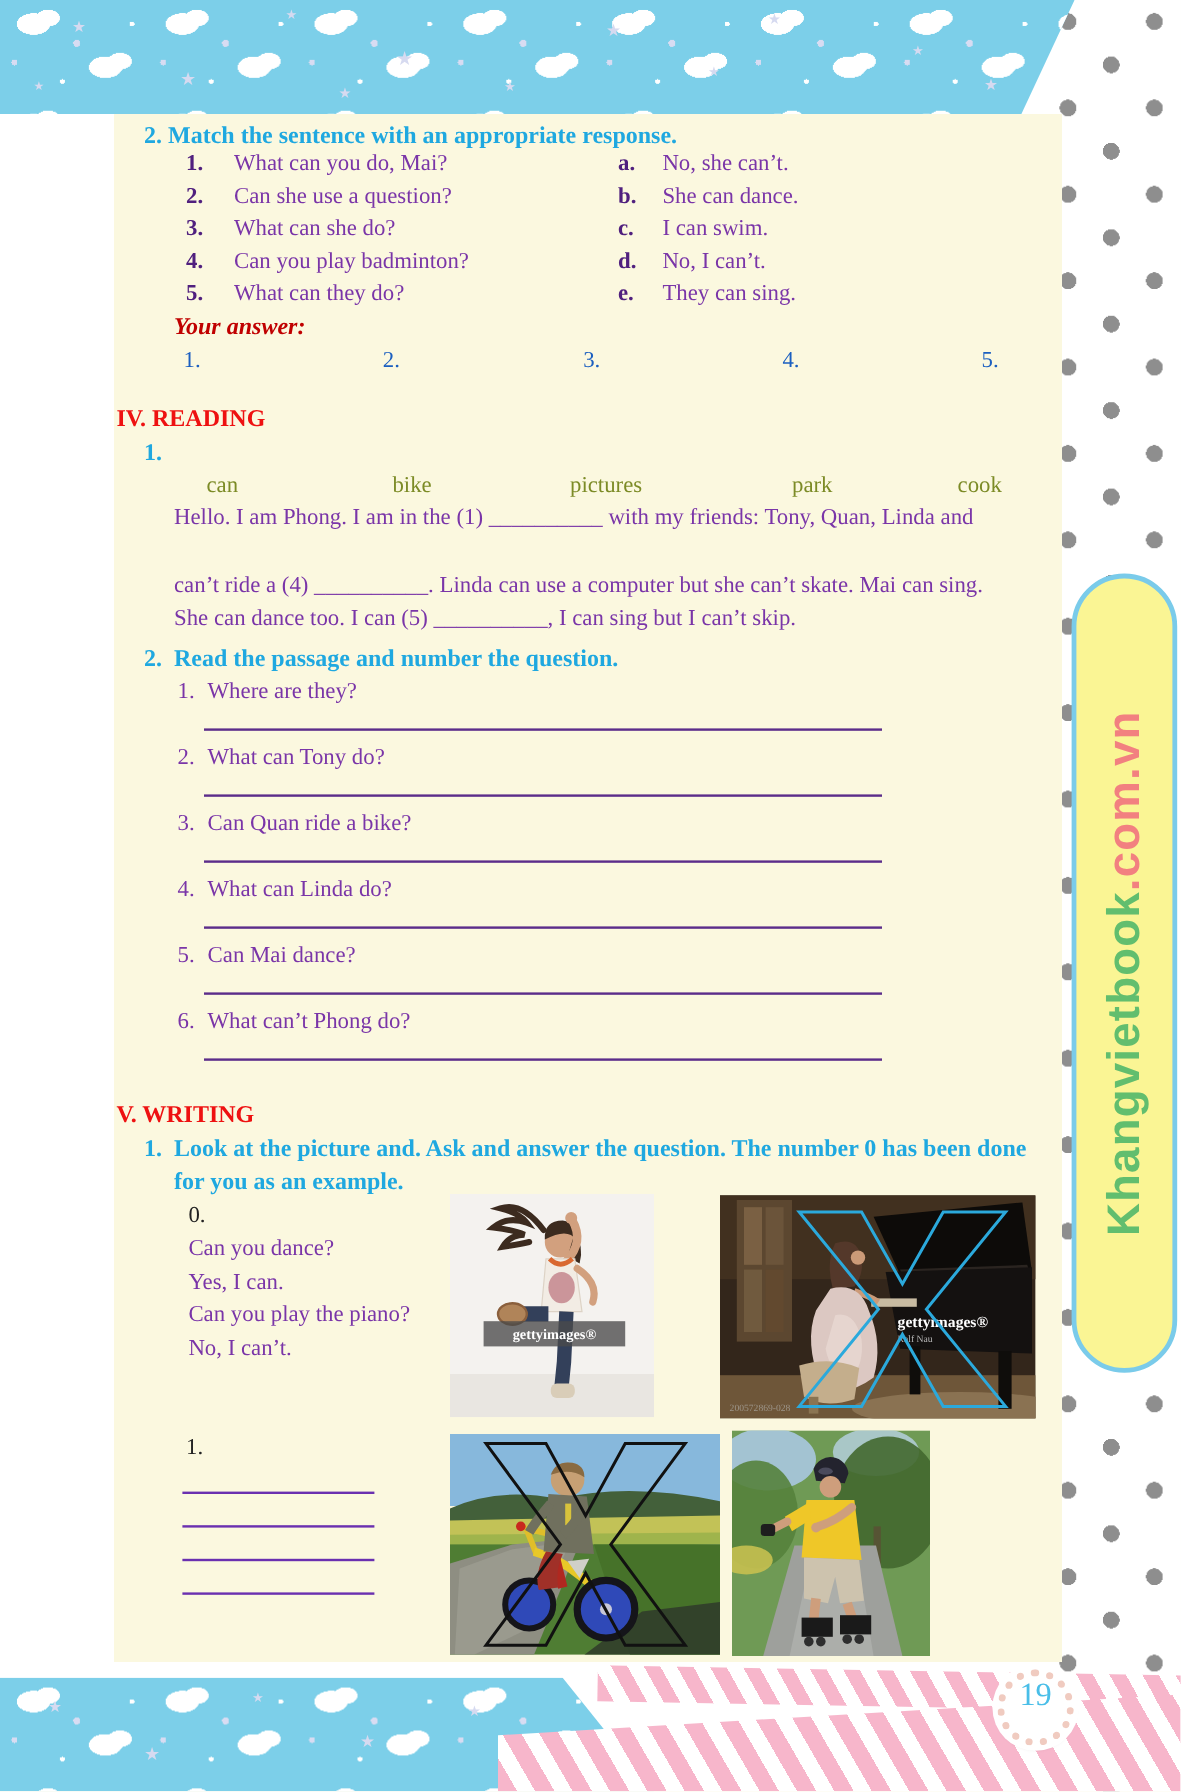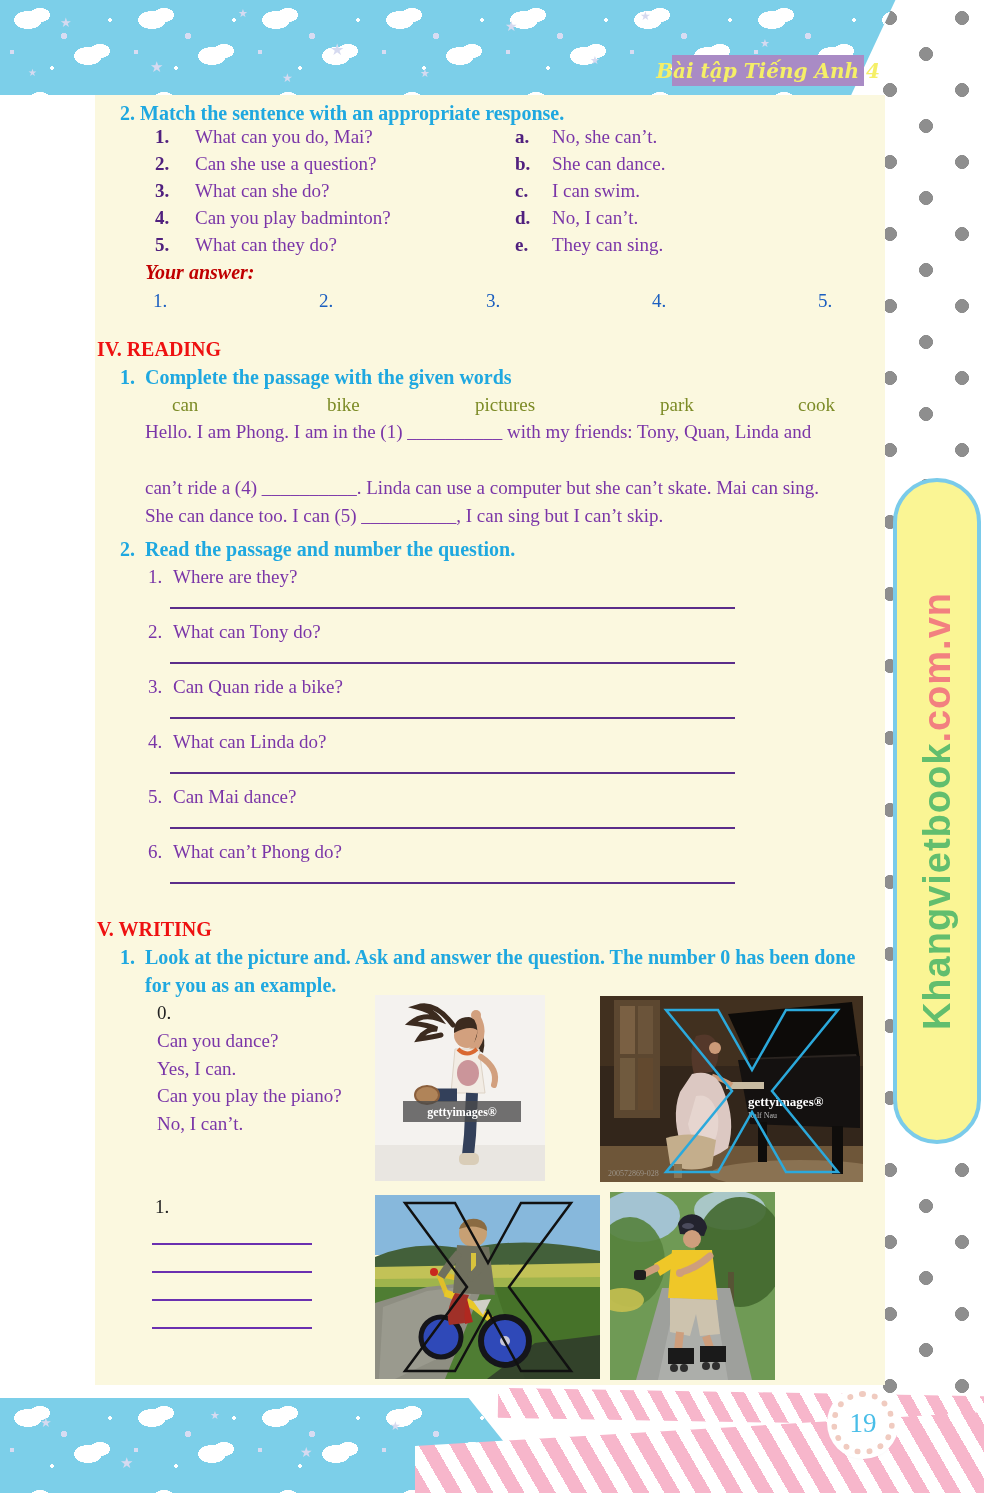--- a/index.html
+++ b/index.html
@@ -75,21 +75,21 @@
   }
   .pink-b {
     position:absolute; left:415px; top:1412px; width:569px; height:81px; z-index:3;
     background:repeating-linear-gradient(60deg, #F7B6CB 0 14px, #ffffff 14px 27px);
     clip-path:polygon(0 42%, 100% 0, 100% 100%, 0 100%);
   }
   .page-badge {
     position:absolute; left:831px; top:1391px; width:64px; height:64px; z-index:5;
     border-radius:50%; background:#ffffff; border:6px dotted #F0CBC0;
     box-shadow:0 0 0 4px #ffffff, 0 2px 4px rgba(0,0,0,0.15);
-    display:flex; align-items:center; justify-content:center;
+    display:flex; justify-content:center;
   }
   .page-badge span { color:#49BEE8; font-size:27px; }
 
   .side-banner {
     position:absolute; left:893px; top:478px; width:88px; height:666px; z-index:5;
     background:#FAF594; border:4px solid #7ACBEA; border-radius:46px;
     display:flex; align-items:center; justify-content:center;
   }
   .side-banner .txt {
     writing-mode:vertical-rl; transform:rotate(180deg);
@@ -114,23 +114,20 @@
     <span class="star" style="left:420px;top:68px;font-size:11px">★</span>
     <span class="star" style="left:505px;top:20px;font-size:14px">★</span>
     <span class="star" style="left:590px;top:55px;font-size:11px">★</span>
     <span class="star" style="left:640px;top:10px;font-size:12px">★</span>
     <span class="star" style="left:760px;top:38px;font-size:11px">★</span>
     <span class="star" style="left:820px;top:64px;font-size:13px">★</span>
     <span class="star" style="left:28px;top:68px;font-size:10px">★</span>
     <span class="star" style="left:282px;top:72px;font-size:12px">★</span>
   </div>
 
-  <div class="title-badge">
-    <span>Bài tập Tiếng Anh 4</span>
-  </div>
 
   <div class="content">
 
     <div class="abs h-blue" style="left:25px;top:7px"><span>2.</span>&nbsp;<span>Match the sentence with an appropriate response.</span></div>
 
     <span class="abs num-dark" style="left:60px;top:31px">1.</span>
     <span class="abs t-purple" style="left:100px;top:31px">What can you do, Mai?</span>
     <span class="abs num-dark" style="left:420px;top:31px">a.</span>
     <span class="abs t-purple" style="left:457px;top:31px">No, she can’t.</span>
 
@@ -158,21 +155,20 @@
 
     <span class="abs slot-num" style="left:58px;top:195px">1.</span>
     <span class="abs slot-num" style="left:224px;top:195px">2.</span>
     <span class="abs slot-num" style="left:391px;top:195px">3.</span>
     <span class="abs slot-num" style="left:557px;top:195px">4.</span>
     <span class="abs slot-num" style="left:723px;top:195px">5.</span>
 
     <div class="abs h-red" style="left:2px;top:243px">IV. READING</div>
 
     <span class="abs h-blue" style="left:25px;top:271px">1.</span>
-    <span class="abs h-blue" style="left:50px;top:271px">Complete the passage with the given words</span>
 
     <span class="abs green-w" style="left:77px;top:299px">can</span>
     <span class="abs green-w" style="left:232px;top:299px">bike</span>
     <span class="abs green-w" style="left:380px;top:299px">pictures</span>
     <span class="abs green-w" style="left:565px;top:299px">park</span>
     <span class="abs green-w" style="left:703px;top:299px">cook</span>
 
     <div class="abs t-purple" style="left:50px;top:326px">Hello. I am Phong. I am in the (1) __________ with my friends: Tony, Quan, Linda and</div>
     <div class="abs t-purple" style="left:50px;top:382px">can’t ride a (4) __________. Linda can use a computer but she can’t skate. Mai can sing.</div>
     <div class="abs t-purple" style="left:50px;top:410px">She can dance too. I can (5) __________, I can sing but I can’t skip.</div>

